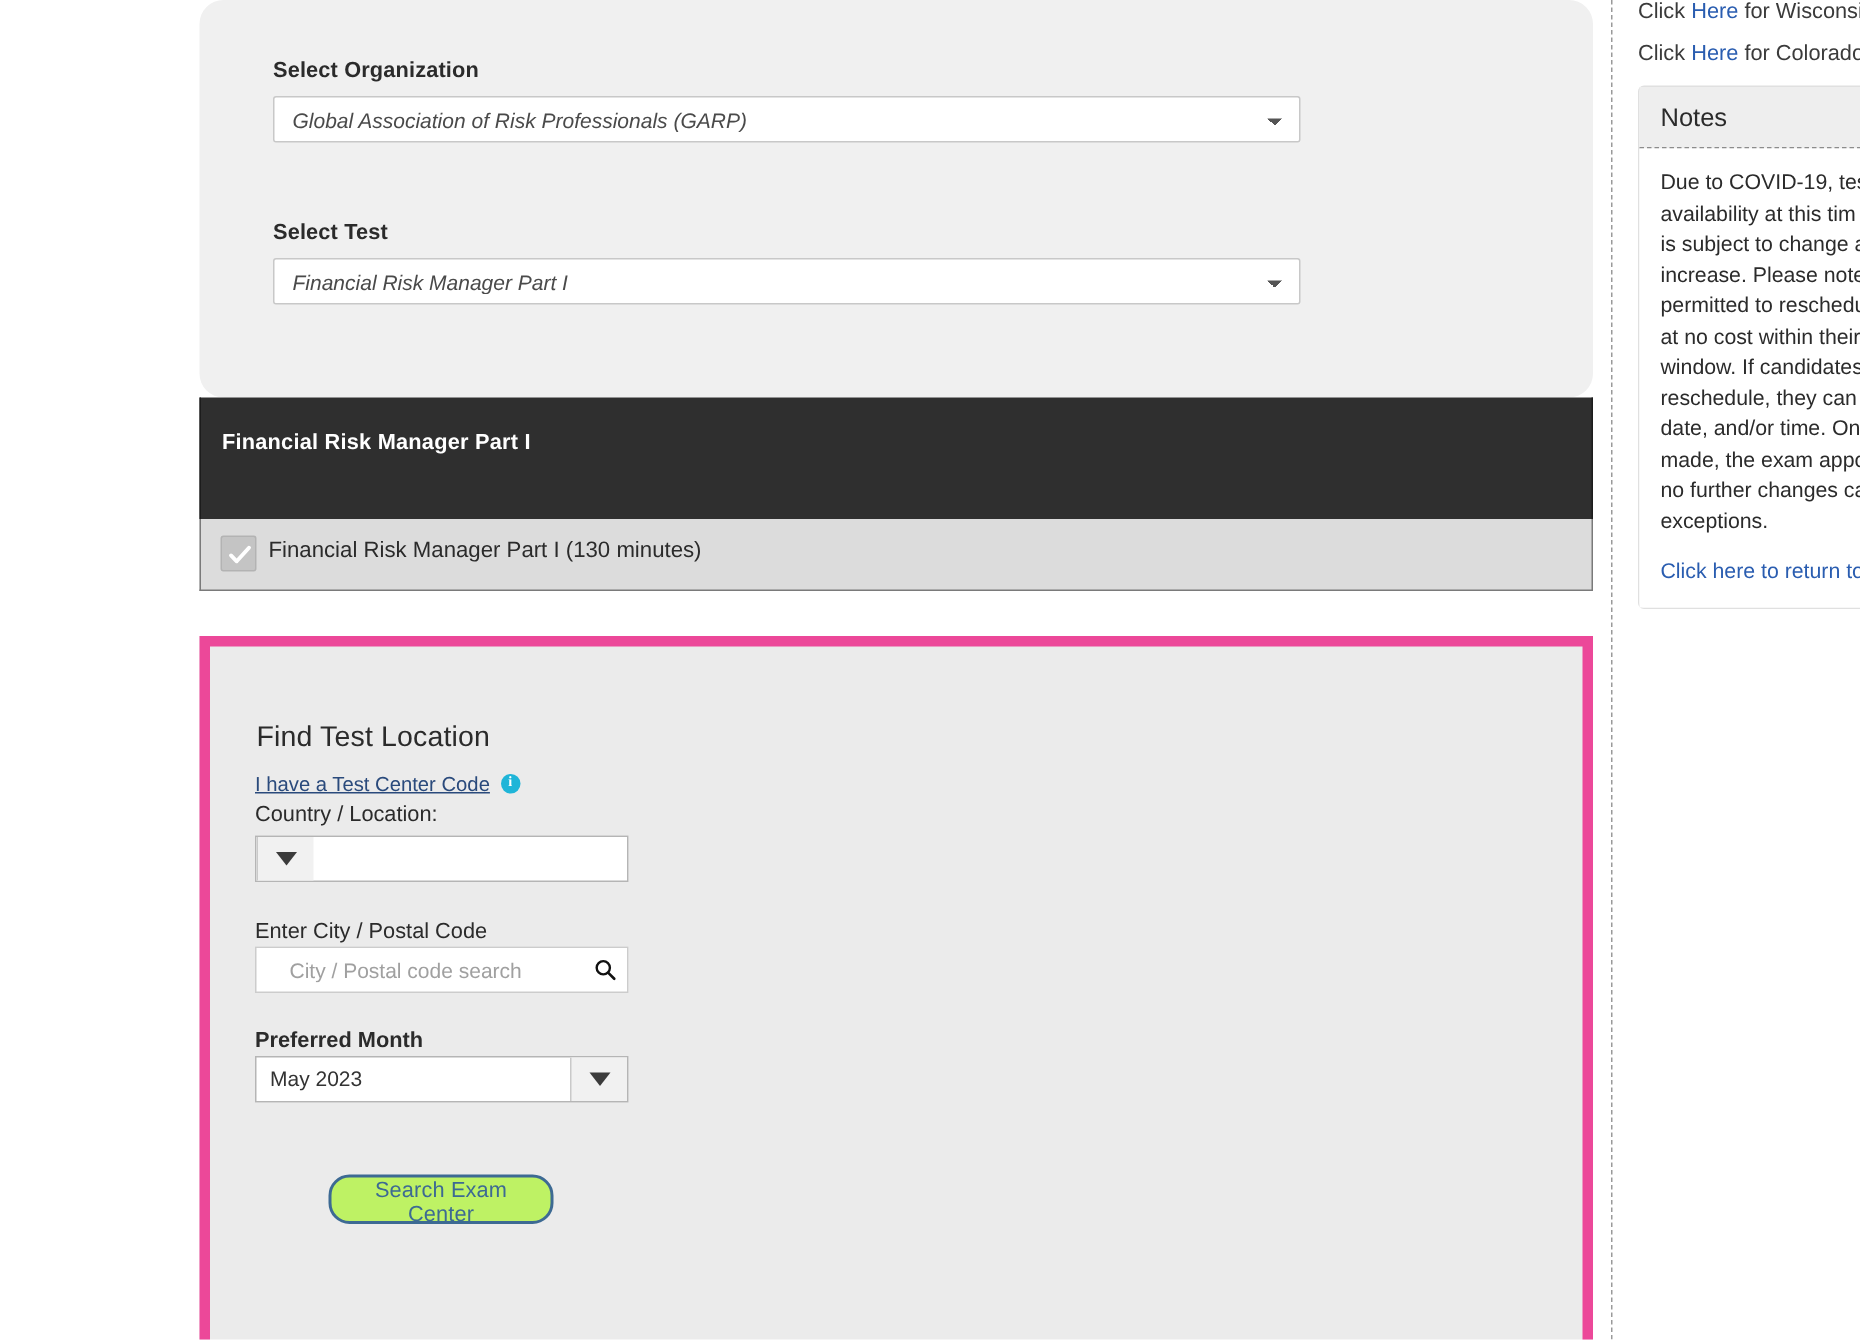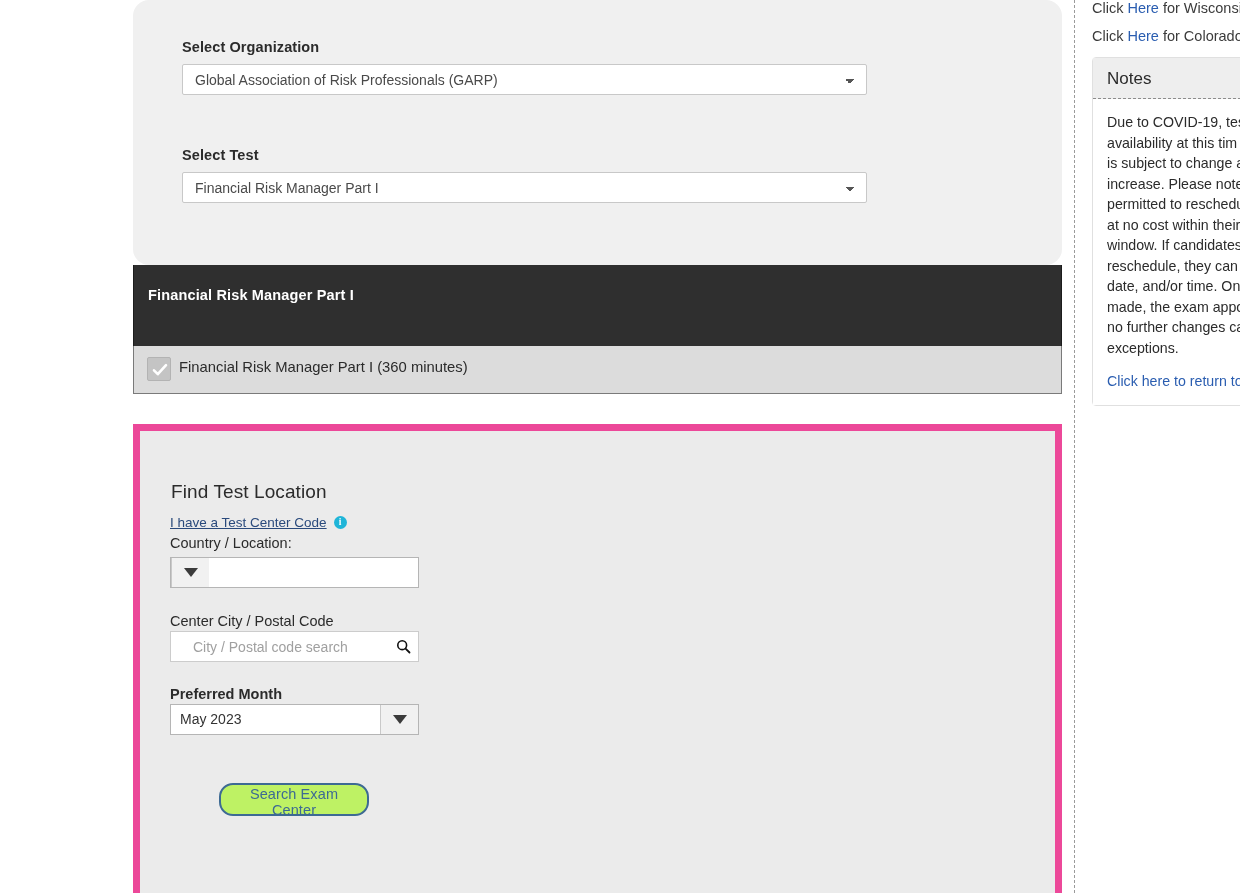--- a/index.html
+++ b/index.html
@@ -58,20 +58,21 @@
     background-image:
       linear-gradient(45deg, transparent 50%, #555 50%),
       linear-gradient(135deg, #555 50%, transparent 50%);
     background-position:
       calc(100% - 16px) 14px,
       calc(100% - 11px) 14px;
     background-size: 5px 5px, 5px 5px;
     background-repeat: no-repeat;
     outline: none;
     cursor: pointer;
+    font-style: italic;
   }
 
   
   .exam-banner {
     position: absolute;
     left: 0; top: 265px;
     width: 929px;
     height: 81px;
     background: #2f2f2f;
     border-left: 1px solid #1c1c1c;
@@ -343,40 +344,40 @@
     <div class="exam-banner">
       <div class="exam-banner-title">Financial Risk Manager Part I</div>
     </div>
 
     <div class="exam-row">
       <div class="exam-check">
         <svg width="18" height="18" viewBox="0 0 18 18">
           <path d="M3 9.3 L6.8 13.2 L15 4.2" stroke="#ffffff" stroke-width="2.6" fill="none" stroke-linecap="round" stroke-linejoin="round"></path>
         </svg>
       </div>
-      <div class="exam-row-label">Financial Risk Manager Part I (360 minutes)</div>
+      <div class="exam-row-label">Financial Risk Manager Part I (130 minutes)</div>
     </div>
 
     <div class="find-panel">
 
       <div class="find-title">Find Test Location</div>
 
       <div class="tcc-link-wrap">
         <span class="tcc-link">I have a Test Center Code</span>
         <span class="info-icon">i</span>
       </div>
 
       <div class="sub-label" style="left:30px; top:104px;">Country / Location:</div>
       <div class="combo" style="left:30px; top:126px;">
         <div class="combo-btn">
           <span class="combo-caret"></span>
         </div>
       </div>
 
-      <div class="sub-label" style="left:30px; top:182px;">Center City / Postal Code</div>
+      <div class="sub-label" style="left:30px; top:182px;">Enter City / Postal Code</div>
       <div class="search-box" style="left:30px; top:200px;">
         <input type="text" placeholder="City / Postal code search" style="">
         <span class="search-ico">
           <svg width="15" height="15" viewBox="0 0 16 16">
             <circle cx="6.6" cy="6.6" r="4.7" stroke="#111" stroke-width="1.7" fill="none"></circle>
             <line x1="10.2" y1="10.2" x2="14.4" y2="14.4" stroke="#111" stroke-width="1.9" stroke-linecap="round"></line>
           </svg>
         </span>
       </div>
 

